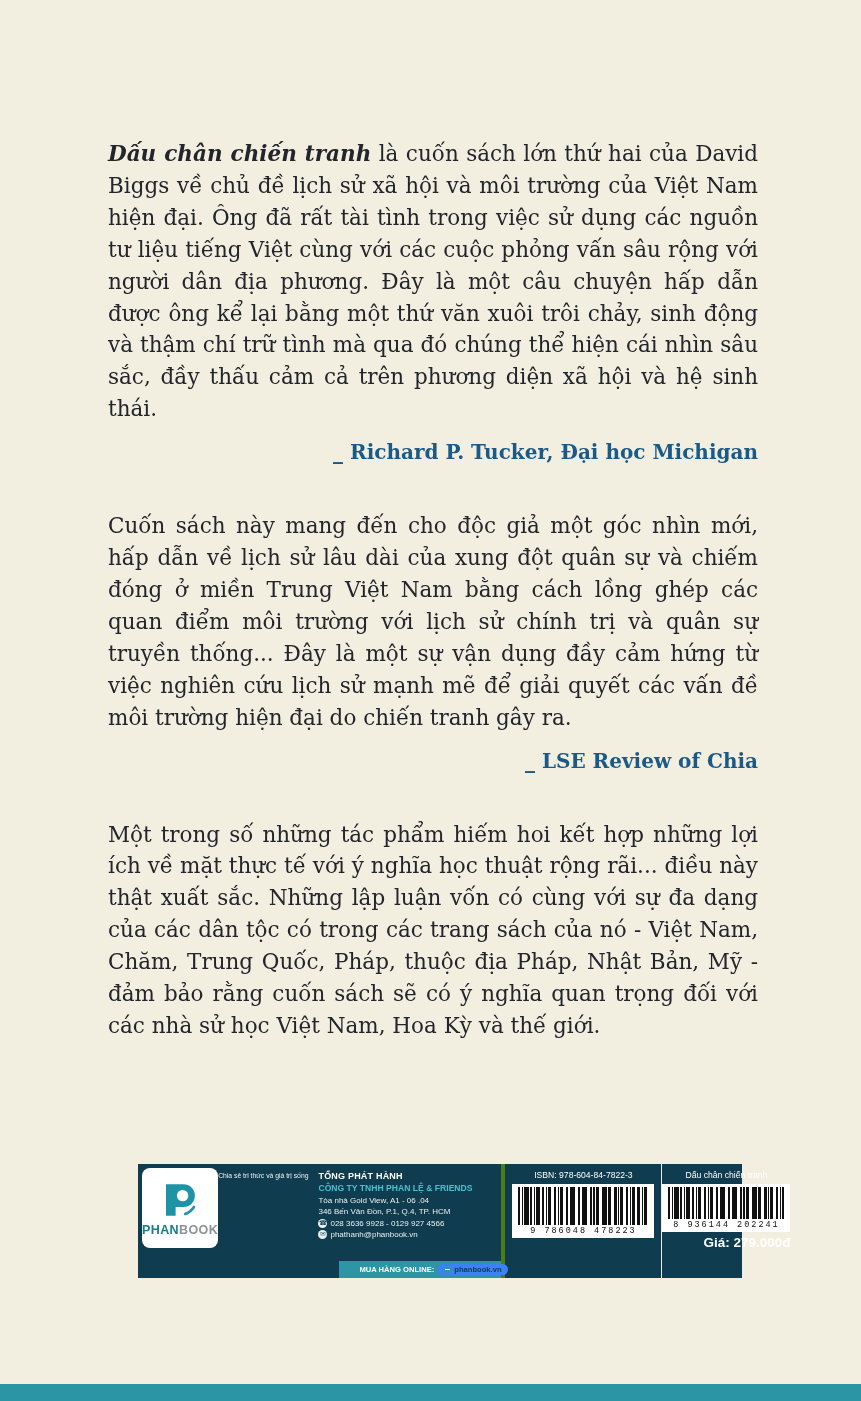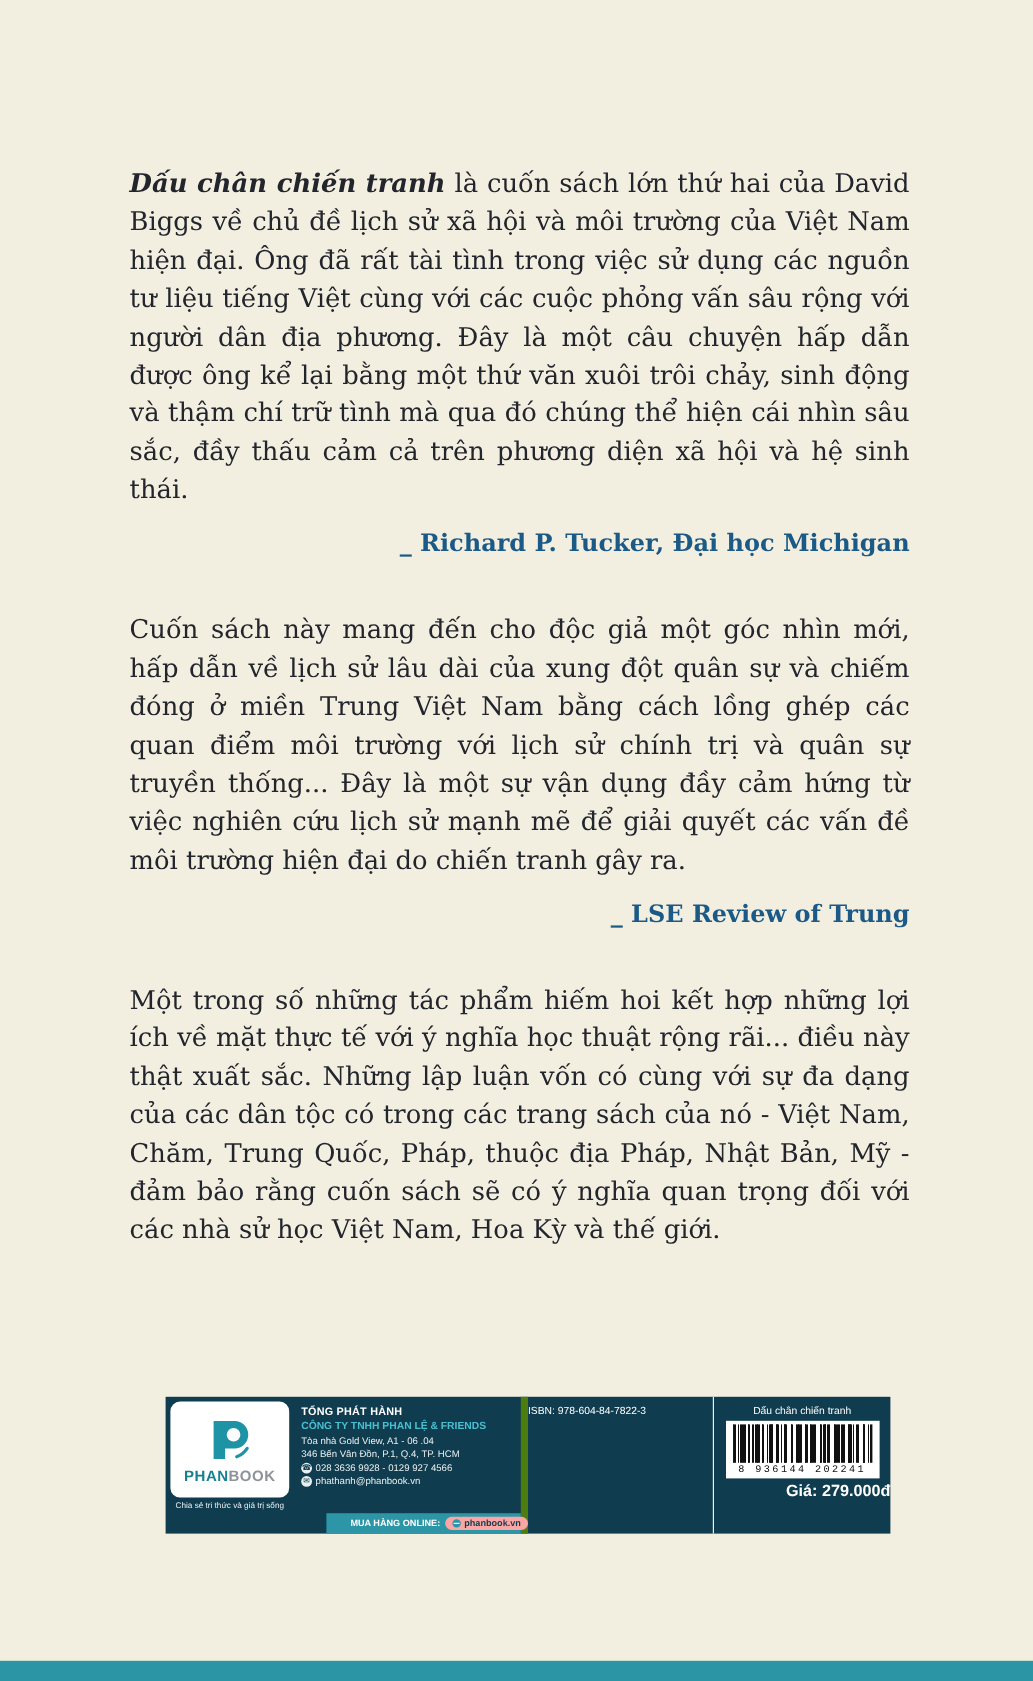--- a/index.html
+++ b/index.html
@@ -44,21 +44,21 @@
     width: 604px;
     height: 114px;
     background: #0f3c4e;
     display: flex;
     font-family: "Liberation Sans", sans-serif;
     color: #fff;
   }
   .logo-col {
     flex: 0 0 106px;
     display: flex;
-    flex-direction: column;
+    flex-direction: row;
     padding: 4px 3px 2px 4px;
   }
   .logo-panel {
     background: #fff;
     border-radius: 8px;
     height: 80px;
     display: flex;
     flex-direction: column;
     align-items: center;
     justify-content: center;
@@ -100,21 +100,21 @@
     height: 17px;
     background: #2d96a6;
     display: flex;
     align-items: center;
     gap: 4px;
     padding: 0 20px;
     margin-left: 28px;
   }
   .online-label { font-size: 7.6px; font-weight: bold; color: #fff; white-space: nowrap; }
   .online-pill {
-    background: #fca5a5;
+    background: #3b82f6;
     color: #0f3c4e;
     font-size: 7.6px;
     font-weight: bold;
     border-radius: 8px;
     padding: 1px 6px;
     display: inline-flex;
     align-items: center;
     gap: 3px;
     white-space: nowrap;
   }
@@ -127,23 +127,24 @@
   }
   .globe-dot::after {
     content: "";
     position: absolute;
     left: 1px; top: 3px;
     width: 5px; height: 1px;
     background: #eaf6f8;
   }
   .isbn-col {
     flex: 0 0 160px;
-    border-left: 6px solid #4d7c0f;
+    border-left: 4px solid #4d7c0f;
     display: flex;
     flex-direction: column;
+    align-items: center;
     padding-top: 6px;
   }
   .right-col {
     flex: 1;
     border-left: 1px solid #e8eef0;
     display: flex;
     flex-direction: column;
     align-items: center;
     padding-top: 6px;
   }
@@ -194,21 +195,21 @@
 
   <div class="content">
 
     <div class="quote-block">
       <p class="quote-body"><em>Dấu chân chiến tranh</em><span> là cuốn sách lớn thứ hai của David Biggs về chủ đề lịch sử xã hội và môi trường của Việt Nam hiện đại. Ông đã rất tài tình trong việc sử dụng các nguồn tư liệu tiếng Việt cùng với các cuộc phỏng vấn sâu rộng với người dân địa phương. Đây là một câu chuyện hấp dẫn được ông kể lại bằng một thứ văn xuôi trôi chảy, sinh động và thậm chí trữ tình mà qua đó chúng thể hiện cái nhìn sâu sắc, đầy thấu cảm cả trên phương diện xã hội và hệ sinh thái.</span></p>
       <div class="attribution">_ Richard P. Tucker, Đại học Michigan</div>
     </div>
 
     <div class="quote-block">
       <p class="quote-body"><em></em><span>Cuốn sách này mang đến cho độc giả một góc nhìn mới, hấp dẫn về lịch sử lâu dài của xung đột quân sự và chiếm đóng ở miền Trung Việt Nam bằng cách lồng ghép các quan điểm môi trường với lịch sử chính trị và quân sự truyền thống... Đây là một sự vận dụng đầy cảm hứng từ việc nghiên cứu lịch sử mạnh mẽ để giải quyết các vấn đề môi trường hiện đại do chiến tranh gây ra.</span></p>
-      <div class="attribution">_ LSE Review of Trung</div>
+      <div class="attribution">_ LSE Review of Chia</div>
     </div>
 
     <div class="quote-block">
       <p class="quote-body"><em></em><span>Một trong số những tác phẩm hiếm hoi kết hợp những lợi ích về mặt thực tế với ý nghĩa học thuật rộng rãi... điều này thật xuất sắc. Những lập luận vốn có cùng với sự đa dạng của các dân tộc có trong các trang sách của nó - Việt Nam, Chăm, Trung Quốc, Pháp, thuộc địa Pháp, Nhật Bản, Mỹ - đảm bảo rằng cuốn sách sẽ có ý nghĩa quan trọng đối với các nhà sử học Việt Nam, Hoa Kỳ và thế giới.</span></p>
     </div>
 
   </div>
 
   <div class="footer">
 
@@ -245,20 +246,24 @@
         <span class="online-label">MUA HÀNG ONLINE:</span>
         <span class="online-pill">
             <span class="globe-dot"></span>
             <span>phanbook.vn</span>
           </span>
       </div>
     </div>
 
     <div class="isbn-col">
       <div class="bc-label">ISBN: 978-604-84-7822-3</div>
+      <div class="barcode">
+        <div class="bars"></div>
+        <div class="bc-digits">9 786048 478223</div>
+      </div>
     </div>
 
     <div class="right-col">
       <div class="bc-label">Dấu chân chiến tranh</div>
       <div class="barcode">
         <div class="bars"></div>
         <div class="bc-digits">8 936144 202241</div>
       </div>
       <div class="price">Giá: 279.000đ</div>
     </div>

